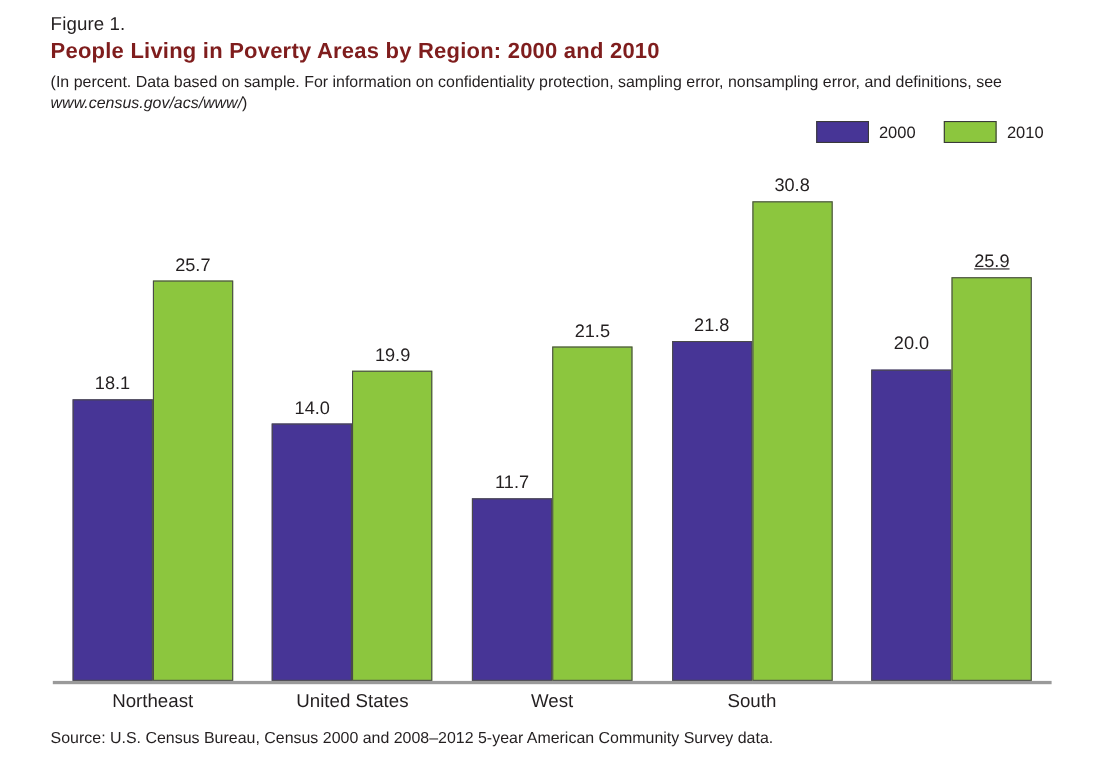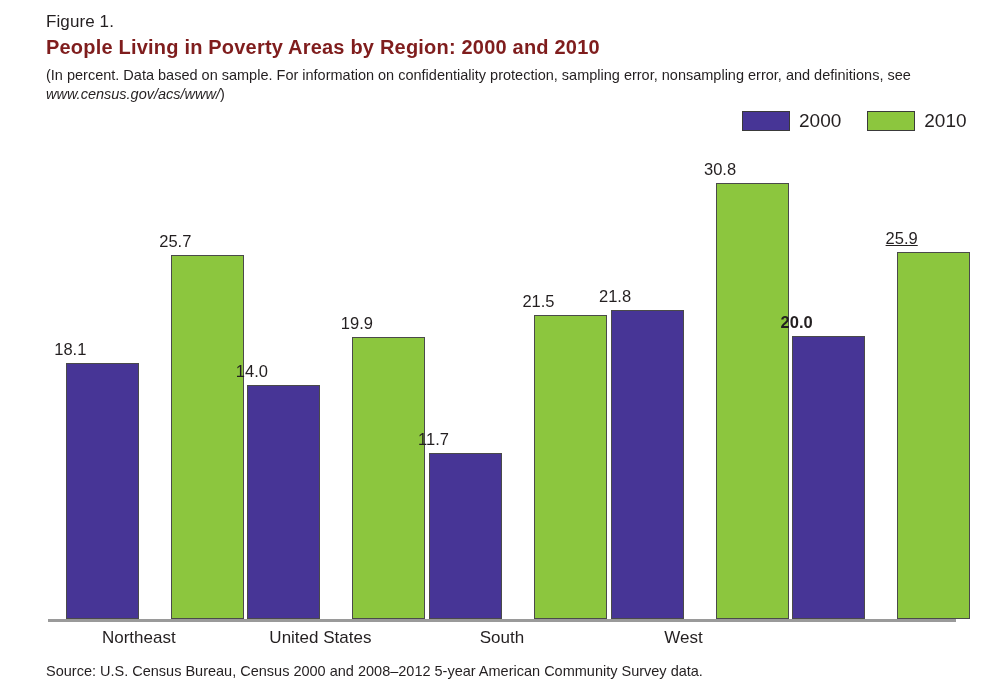--- a/index.html
+++ b/index.html
@@ -67,21 +67,21 @@
     align-items: center;
     gap: 9px;
   }
   .legend-swatch {
     width: 48px;
     height: 20px;
     border: 1px solid #3a3a3a;
     box-sizing: border-box;
   }
   .legend-label {
-    font-size: 19px;
+    font-size: 15px;
     color: #231f20;
   }
 
   
   .plot {
     position: absolute;
     left: 48px;
     top: 150px;
     width: 908px;
     height: 472px;
@@ -113,21 +113,20 @@
     box-sizing: border-box;
   }
   .bar-wrap {
     position: relative;
     width: 73px;
     display: flex;
     flex-direction: column;
     justify-content: flex-end;
     align-items: center;
     height: 100%;
-    padding-left: 32px;
   }
   .bar {
     width: 73px;
     border: 1px solid #4a4a4a;
     box-sizing: border-box;
   }
   .bar.s2000 { background: #473596; }
   .bar.s2010 { background: #8cc63e; }
   .bar-value {
     position: absolute;
@@ -222,34 +221,34 @@
             <div class="bar-value" style="bottom: 313px; margin-top: 44px;">21.8</div>
             <div class="bar s2000" style="height: 309px; background: rgb(71, 53, 150);"></div>
           </div>
           <div class="bar-wrap">
             <div class="bar-value" style="bottom: 440px;">30.8</div>
             <div class="bar s2010" style="height: 436px; background: rgb(140, 198, 62);"></div>
           </div>
         </div>
         <div class="group" style="width: 181.6px;">
           <div class="bar-wrap">
-            <div class="bar-value" style="bottom: 287px; font-weight: bold;">20.0</div>
+            <div class="bar-value" style="bottom: 297px;">20.0</div>
             <div class="bar s2000" style="height: 283px; background: rgb(71, 53, 150);"></div>
           </div>
           <div class="bar-wrap">
             <div class="bar-value" style="bottom: 371px; text-decoration: underline;">25.9</div>
             <div class="bar s2010" style="height: 367px; background: rgb(140, 198, 62);"></div>
           </div>
         </div>
       </div>
     <div class="axis-line"></div>
   </div>
 
   <div class="cats" id="cats">
       <div class="cat" style="width: 181.6px;">Northeast</div>
       <div class="cat" style="width: 181.6px;">United States</div>
+      <div class="cat" style="width: 181.6px;">West</div>
       <div class="cat" style="width: 181.6px;">South</div>
-      <div class="cat" style="width: 181.6px;">West</div>
     </div>
 
   <div class="source">Source: U.S. Census Bureau, Census 2000 and 2008–2012 5-year American Community Survey data.</div>
 
 </div>
 
 </body></html>

